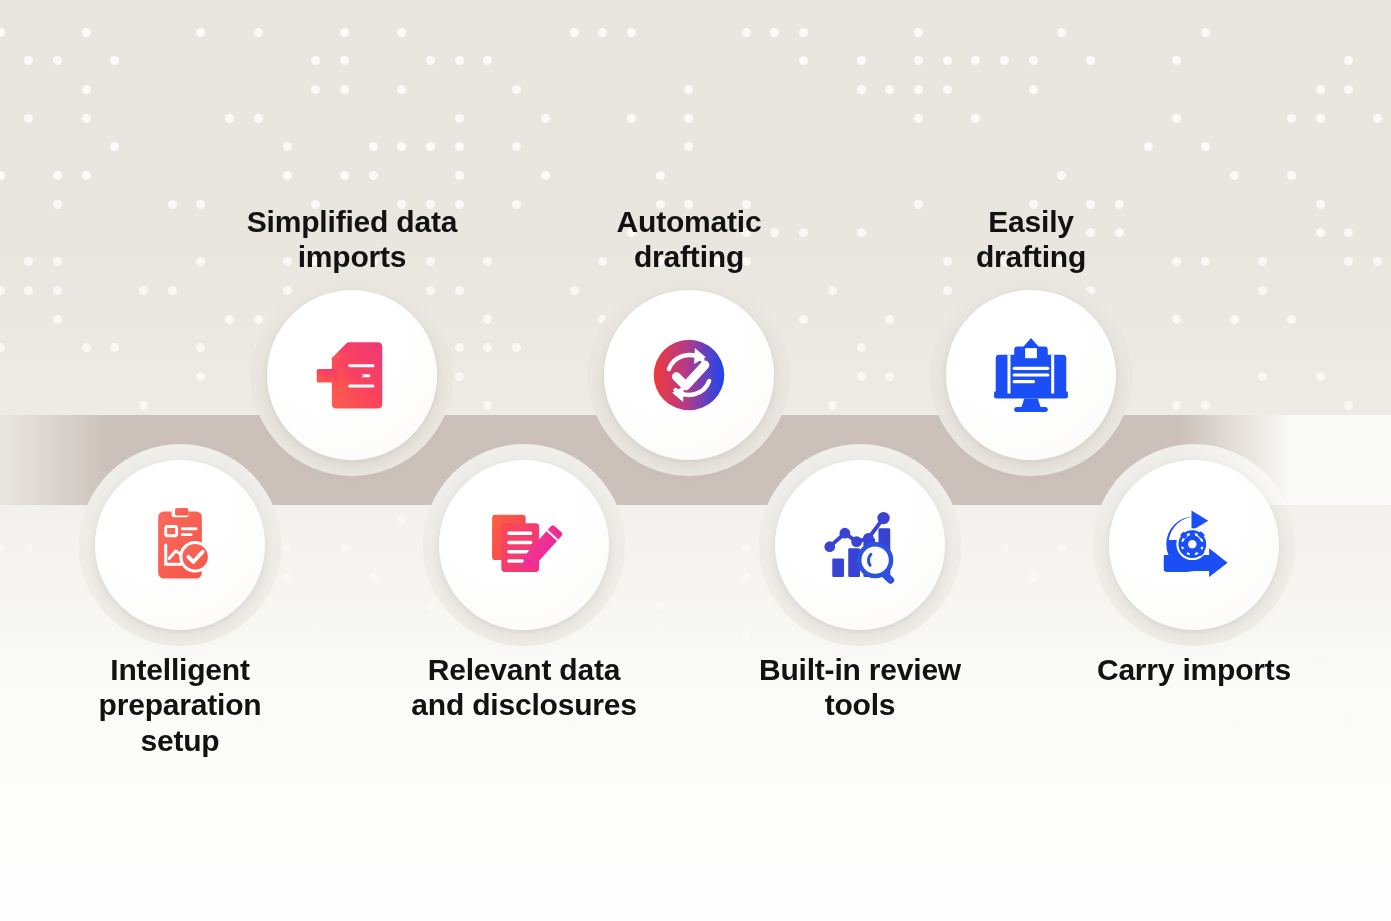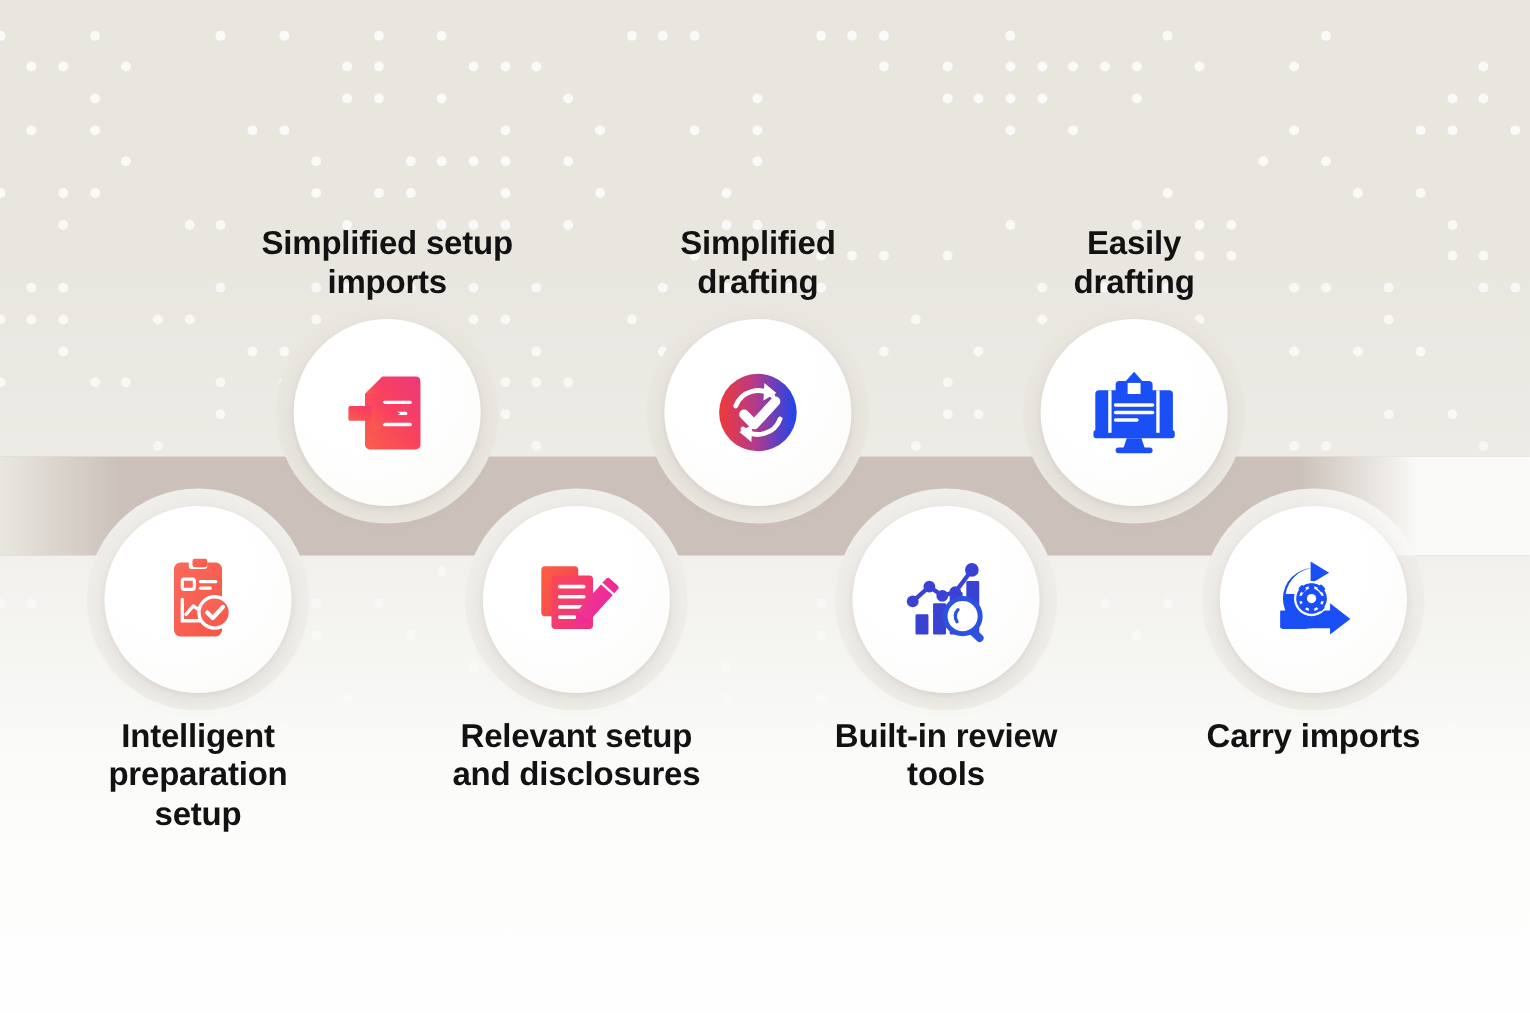--- a/index.html
+++ b/index.html
@@ -448,21 +448,21 @@
       <path fill="url(#g2)" d="M45 11v14a5 5 0 01-5 5H26z"></path>
       <rect x="8" y="43" width="38" height="16" rx="2" fill="url(#g2)"></rect>
       <path fill="url(#g2)" d="M36 31l30 20-30 20z"></path>
       <path d="M47 39h28M47 51h23M47 63h28" stroke="#ffffff" stroke-width="3.6" stroke-linecap="round" fill="none"></path>
       <path fill="url(#g2)" d="M33 32l31 19-31 19z"></path>
       <path d="M42 51h22" stroke="url(#g2)" stroke-width="0" fill="none"></path>
       <path fill="#ffffff" d="M64.5 49.2c.9.9.9 2.7 0 3.6l-1 1-4.3-4.4z" opacity="0"></path>
     </svg>
         </div>
       </div>
-      <div class="node-label" style="left:227px;top:204px;width:250px">Simplified setup
+      <div class="node-label" style="left:227px;top:204px;width:250px">Simplified data
 imports</div>
       <div class="node" style="left:439px;top:460px">
         <div class="node-circle">
     <svg class="node-icon" viewBox="0 0 100 100">
       <defs>
         <linearGradient id="g3a" x1="0" y1="0.2" x2="1" y2="0.9">
           <stop offset="0" stop-color="#fb5d43"></stop>
                 <stop offset="1" stop-color="#f63f58"></stop>
         </linearGradient>
         <linearGradient id="g3b" x1="0" y1="0" x2="1" y2="1">
@@ -479,42 +479,42 @@
       <path d="M32 36h26M32 47h26M32 58h23M32 69h16" stroke="#ffffff" stroke-width="4" stroke-linecap="round" fill="none"></path>
       <g transform="rotate(42 62 62)">
         <rect x="54" y="26" width="17" height="44" rx="1" fill="url(#g3c)"></rect>
         <rect x="54" y="20" width="17" height="10" rx="3" fill="url(#g3c)"></rect>
         <path d="M54 70h17l-8.5 13z" fill="url(#g3c)"></path>
         <path d="M54 30h17" stroke="#ffffff" stroke-width="2.4" fill="none"></path>
       </g>
     </svg>
         </div>
       </div>
-      <div class="node-label" style="left:399px;top:652px;width:250px">Relevant setup
+      <div class="node-label" style="left:399px;top:652px;width:250px">Relevant data
 and disclosures</div>
       <div class="node" style="left:604px;top:290px">
         <div class="node-circle">
     <svg class="node-icon" viewBox="0 0 100 100">
       <defs>
               <linearGradient id="g4" x1="0" y1="0.5" x2="1" y2="0.5">
         <stop offset="0" stop-color="#ef3a3a"></stop>
                 <stop offset="0.45" stop-color="#b73a86"></stop>
                 <stop offset="1" stop-color="#1b45f0"></stop>
       </linearGradient>
             </defs>
       <circle cx="50" cy="50" r="42" fill="url(#g4)"></circle>
       <path d="M26 43a25.5 25.5 0 0140-11" fill="none" stroke="#ffffff" stroke-width="5.2" stroke-linecap="round"></path>
       <path d="M57 18l13 11-14 8z" fill="#ffffff"></path>
       <path d="M74 57a25.5 25.5 0 01-40 11" fill="none" stroke="#ffffff" stroke-width="5.2" stroke-linecap="round"></path>
       <path d="M43 82L30 71l14-8z" fill="#ffffff"></path>
       <polyline points="35,52 46,63 69,38" fill="none" stroke="#ffffff" stroke-width="10.5" stroke-linecap="round" stroke-linejoin="round"></polyline>
     </svg>
         </div>
       </div>
-      <div class="node-label" style="left:564px;top:204px;width:250px">Simplified
+      <div class="node-label" style="left:564px;top:204px;width:250px">Automatic
 drafting</div>
       <div class="node" style="left:775px;top:460px">
         <div class="node-circle">
     <svg class="node-icon" viewBox="0 0 100 100">
       <g fill="#3a42d4">
         <rect x="17" y="66" width="14" height="22" rx="1.5"></rect>
         <rect x="36" y="54" width="14" height="34" rx="1.5"></rect>
         <rect x="54" y="42" width="14" height="46" rx="1.5"></rect>
         <rect x="72" y="30" width="14" height="58" rx="1.5"></rect>
       </g>

